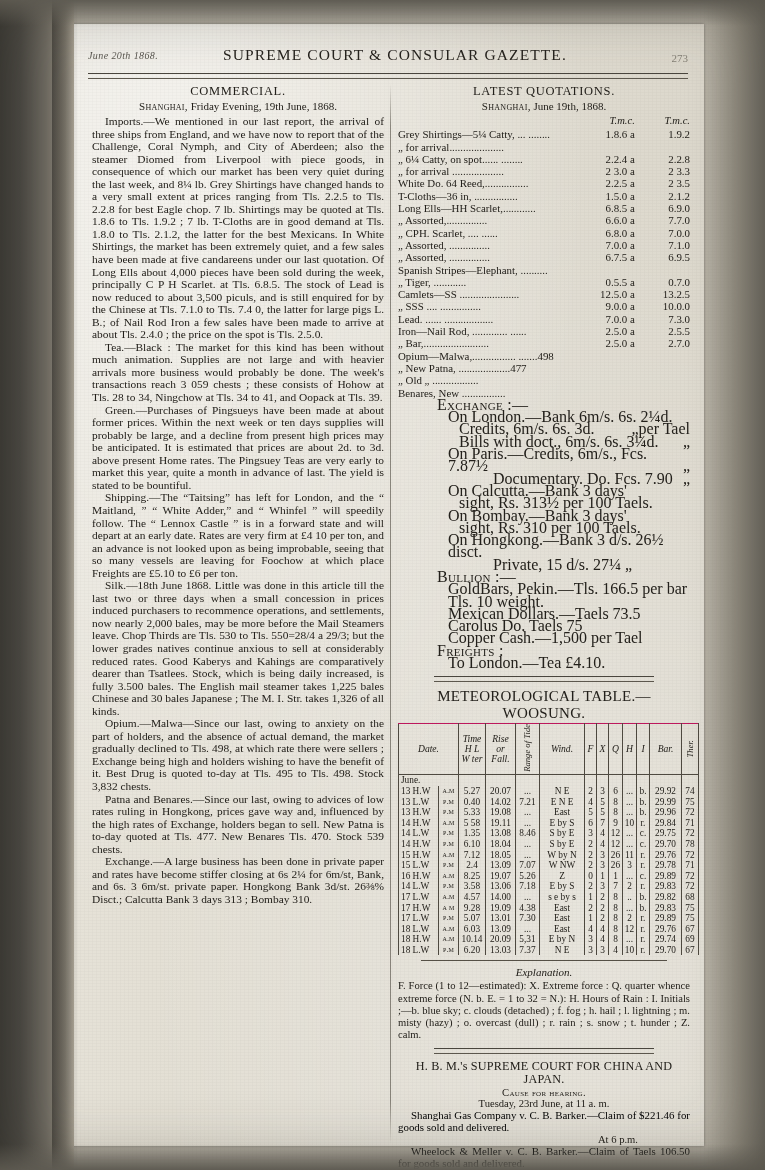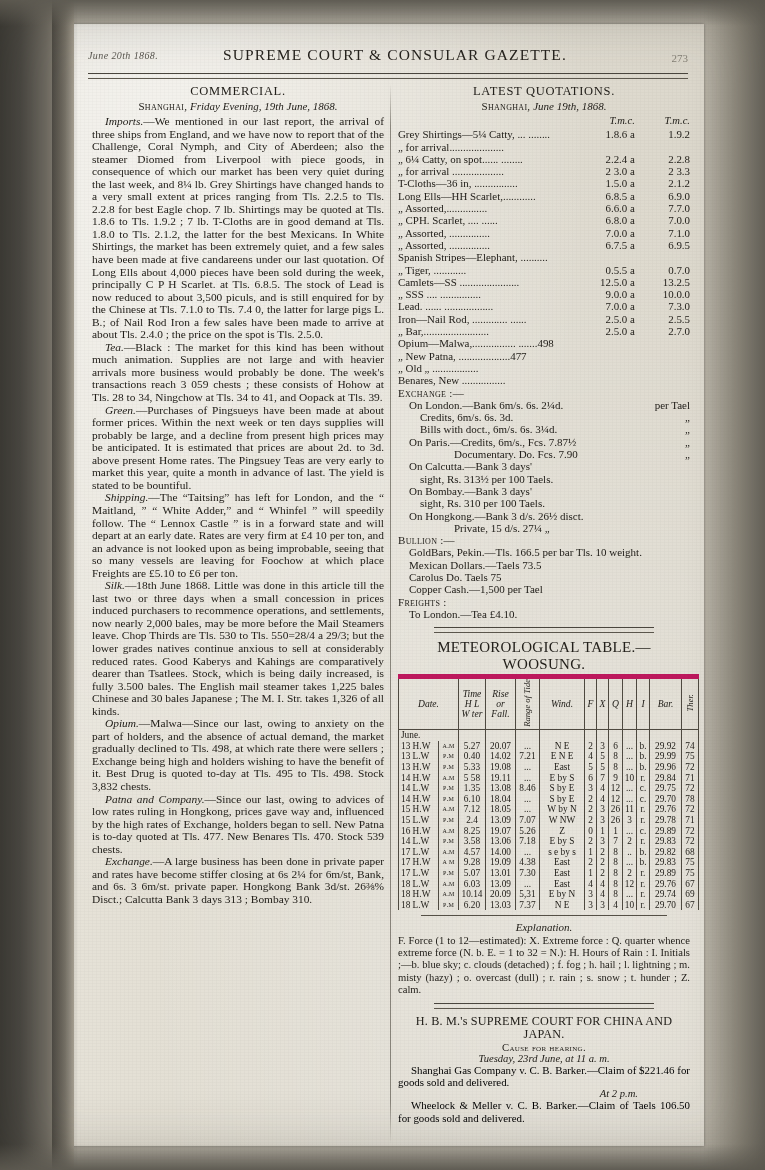--- a/index.html
+++ b/index.html
@@ -59,53 +59,53 @@
 
   
   .colL{position:absolute;left:92px;top:84px;width:292px;}
   .colR{position:absolute;left:398px;top:84px;width:292px;}
   .vrule{position:absolute;left:390px;top:84px;width:1px;height:1060px;
     background:linear-gradient(180deg,rgba(60,55,45,.0),rgba(60,55,45,.55) 4%,rgba(60,55,45,.55) 96%,rgba(60,55,45,0));}
 
   .hd{text-align:center;font-size:12.5px;letter-spacing:.7px;margin:0 0 1px;}
   .sub{text-align:center;font-size:11px;margin:0 0 3px;}
   .sc{font-variant:small-caps;letter-spacing:.3px;}
-  .it{font-style:italic;}
+  .it{}
 
   p.body{
     margin:0;font-size:11.4px;line-height:12.55px;text-align:justify;
     text-justify:inter-word;hyphens:manual;color:#23201b;
   }
   p.body.ind{text-indent:13px;}
 
   
   .qt{width:292px;border-collapse:collapse;font-size:10.9px;line-height:12.3px;color:#23201b;}
   .qt td{padding:0;vertical-align:bottom;white-space:nowrap;}
   .qt td.lbl{width:182px;overflow:hidden;}
   .qt td.v1{width:54px;text-align:right;padding-right:3px;}
   .qt td.v2{width:52px;text-align:right;}
   .tmc{font-style:italic;font-size:10.6px;}
   .qhead td{padding-bottom:1px;}
-  .blk{font-size:11px;line-height:12.3px;}
+  .blk{font-size:16px;line-height:12.3px;margin-left:39px;}
   .blk .i1{padding-left:11px;display:block;}
   .blk .i2{padding-left:22px;display:block;}
   .blk .i3{padding-left:56px;display:block;}
   .rq{float:right;}
 
   .rule-dbl2{width:220px;height:4px;margin:7px auto 6px;
     border-top:1.7px solid #4a463e;border-bottom:1px solid #5c574d;}
   .rule-th{width:246px;height:0;margin:5px auto 5px;border-top:1px solid #555046;}
 
   
   .mt{border-collapse:collapse;font-size:9.3px;line-height:10.4px;color:#23201b;
       width:292px;table-layout:fixed;}
   .mt td,.mt th{border-left:1px solid #4e4940;border-right:1px solid #4e4940;
     padding:0 1px;text-align:center;font-weight:normal;vertical-align:middle;}
   .mt .hrow td{height:46px;font-style:italic;font-size:9.6px;line-height:10.2px;}
-  .mt .toprule td{border-top:5px solid #be185d;}
+  .mt .toprule td{border-top:1px solid #be185d;}
   .mt .hsep td{border-top:1px solid #4e4940;height:0;padding:0;font-size:0;}
   .mt tr.d td{height:10.6px;}
   .mt .lft{text-align:left;padding-left:2px;}
   .vert{writing-mode:vertical-rl;transform:rotate(180deg);display:inline-block;
     font-style:italic;font-size:8.6px;line-height:8.8px;white-space:nowrap;}
   .mtwrap{position:relative;}
   .ampm{font-variant:small-caps;font-size:8.4px;}
 
   .expl{font-size:10.6px;line-height:12.1px;text-align:justify;color:#23201b;margin:0;}
   .expl-t{text-align:center;font-style:italic;font-size:11px;margin:0 0 2px;}
@@ -137,21 +137,21 @@
       <span class="it">Friday Evening,</span>
       <span class="it">19th June, 1868.</span>
     </div>
     <div id="left-paras">
         <p class="body ind"><span class="it">Imports.</span>—We mentioned in our last report, the arrival of three ships from England, and we have now to report that of the Challenge, Coral Nymph, and City of Aberdeen; also the steamer Diomed from Liverpool with piece goods, in consequence of which our market has been very quiet during the last week, and 8¼ lb. Grey Shirtings have changed hands to a very small extent at prices ranging from Tls. 2.2.5 to Tls. 2.2.8 for best Eagle chop. 7 lb. Shirtings may be quoted at Tls. 1.8.6 to Tls. 1.9.2 ; 7 lb. T-Cloths are in good demand at Tls. 1.8.0 to Tls. 2.1.2, the latter for the best Mexicans. In White Shirtings, the market has been extremely quiet, and a few sales have been made at five candareens under our last quotation. Of Long Ells about 4,000 pieces have been sold during the week, principally C P H Scarlet. at Tls. 6.8.5. The stock of Lead is now reduced to about 3,500 piculs, and is still enquired for by the Chinese at Tls. 7.1.0 to Tls. 7.4 0, the latter for large pigs L. B.; of Nail Rod Iron a few sales have been made to arrive at about Tls. 2.4.0 ; the price on the spot is Tls. 2.5.0.</p>
         <p class="body ind"><span class="it">Tea.</span>—Black : The market for this kind has been without much animation. Supplies are not large and with heavier arrivals more business would probably be done. The week's transactions reach 3 059 chests ; these consists of Hohow at Tls. 28 to 34, Ningchow at Tls. 34 to 41, and Oopack at Tls. 39.</p>
         <p class="body ind"><span class="it">Green.</span>—Purchases of Pingsueys have been made at about former prices. Within the next week or ten days supplies will probably be large, and a decline from present high prices may be anticipated. It is estimated that prices are about 2d. to 3d. above present Home rates. The Pingsuey Teas are very early to market this year, quite a month in advance of last. The yield is stated to be bountiful.</p>
         <p class="body ind"><span class="it">Shipping.</span>—The “Taitsing” has left for London, and the “ Maitland, ” “ White Adder,” and “ Whinfel ” will speedily follow. The “ Lennox Castle ” is in a forward state and will depart at an early date. Rates are very firm at £4 10 per ton, and an advance is not looked upon as being improbable, seeing that so many vessels are leaving for Foochow at which place Freights are £5.10 to £6 per ton.</p>
         <p class="body ind"><span class="it">Silk.</span>—18th June 1868. Little was done in this article till the last two or three days when a small concession in prices induced purchasers to recommence operations, and settlements, now nearly 2,000 bales, may be more before the Mail Steamers leave. Chop Thirds are Tls. 530 to Tls. 550=28/4 a 29/3; but the lower grades natives continue anxious to sell at considerably reduced rates. Good Kaberys and Kahings are comparatively dearer than Tsatlees. Stock, which is being daily increased, is fully 3.500 bales. The English mail steamer takes 1,225 bales Chinese and 30 bales Japanese ; The M. I. Str. takes 1,326 of all kinds.</p>
         <p class="body ind"><span class="it">Opium.</span>—Malwa—Since our last, owing to anxiety on the part of holders, and the absence of actual demand, the market gradually declined to Tls. 498, at which rate there were sellers ; Exchange being high and holders wishing to have the benefit of it. Best Drug is quoted to-day at Tls. 495 to Tls. 498. Stock 3,832 chests.</p>
-        <p class="body ind"><span class="it">Patna and Company.</span>—Since our last, owing to advices of low rates ruling in Hongkong, prices gave way and, influenced by the high rates of Exchange, holders began to sell. New Patna is to-day quoted at Tls. 477. New Benares Tls. 470. Stock 539 chests.</p>
+        <p class="body ind"><span class="it">Patna and Benares.</span>—Since our last, owing to advices of low rates ruling in Hongkong, prices gave way and, influenced by the high rates of Exchange, holders began to sell. New Patna is to-day quoted at Tls. 477. New Benares Tls. 470. Stock 539 chests.</p>
         <p class="body ind"><span class="it">Exchange.</span>—A large business has been done in private paper and rates have become stiffer closing at 6s 2¼ for 6m/st, Bank, and 6s. 3 6m/st. private paper. Hongkong Bank 3d/st. 26⅜% Disct.; Calcutta Bank 3 days 313 ; Bombay 310.</p>
       </div>
   </div>
 
   <div class="colR">
     <div class="hd ink">LATEST QUOTATIONS.</div>
     <div class="sub ink">
       <span class="sc">Shanghai,</span>
       <span class="it">June 19th, 1868.</span>
     </div>
@@ -177,20 +177,25 @@
           </tr>
           <tr>
             <td class="lbl">„     6¼ Catty, on spot...... ........</td>
             <td class="v1">2.2.4 a</td>
             <td class="v2">2.2.8</td>
           </tr>
           <tr>
             <td class="lbl">„     for arrival ...................</td>
             <td class="v1">2 3.0 a</td>
             <td class="v2">2 3.3</td>
+          </tr>
+          <tr>
+            <td class="lbl">White Do. 64 Reed,................</td>
+            <td class="v1">2.2.5 a</td>
+            <td class="v2">2 3.5</td>
           </tr>
           <tr>
             <td class="lbl">T-Cloths—36 in,  ................</td>
             <td class="v1">1.5.0 a</td>
             <td class="v2">2.1.2</td>
           </tr>
           <tr>
             <td class="lbl">Long Ells—HH Scarlet,............</td>
             <td class="v1">6.8.5 a</td>
             <td class="v2">6.9.0</td>
@@ -621,21 +626,21 @@
     <div class="rule-th"></div>
     <div class="expl-t ink">Explanation.</div>
     <div class="expl" id="expl-text">F. Force (1 to 12—estimated): X. Extreme force : Q. quarter whence extreme force (N. b. E. = 1 to 32 = N.): H. Hours of Rain : I. Initials ;—b. blue sky; c. clouds (detached) ; f. fog ; h. hail ; l. lightning ; m. misty (hazy) ; o. overcast (dull) ; r. rain ; s. snow ; t. hunder ; Z. calm.</div>
 
     <div class="rule-dbl2"></div>
 
     <div class="court-t ink">H. B. M.'s SUPREME COURT FOR CHINA AND JAPAN.</div>
     <div class="court-s sc ink">Cause for hearing.</div>
     <div class="court-s it ink">Tuesday, 23rd June, at 11 a. m.</div>
     <p class="court-b" style="text-indent:13px;" id="court-case-1">Shanghai Gas Company v. C. B. Barker.—Claim of $221.46 for goods sold and delivered.</p>
-    <div class="court-s it ink" style="text-align:right;padding-right:52px;">At 2 p.m.</div>
+    <div class="court-s it ink" style="text-align:right;padding-right:52px;">At 6 p.m.</div>
     <p class="court-b" style="text-indent:13px;font-family:Liberation Serif, serif;" id="court-case-2">Wheelock &amp; Meller v. C. B. Barker.—Claim of Taels 106.50 for goods sold and delivered.</p>
   </div>
 
   <div class="grain"></div>
   <div class="spine"></div>
   <div class="spine2"></div>
   <div class="rightshade"></div>
   <div class="topshade"></div>
   <div class="botshade"></div>
   <div class="vign"></div>

